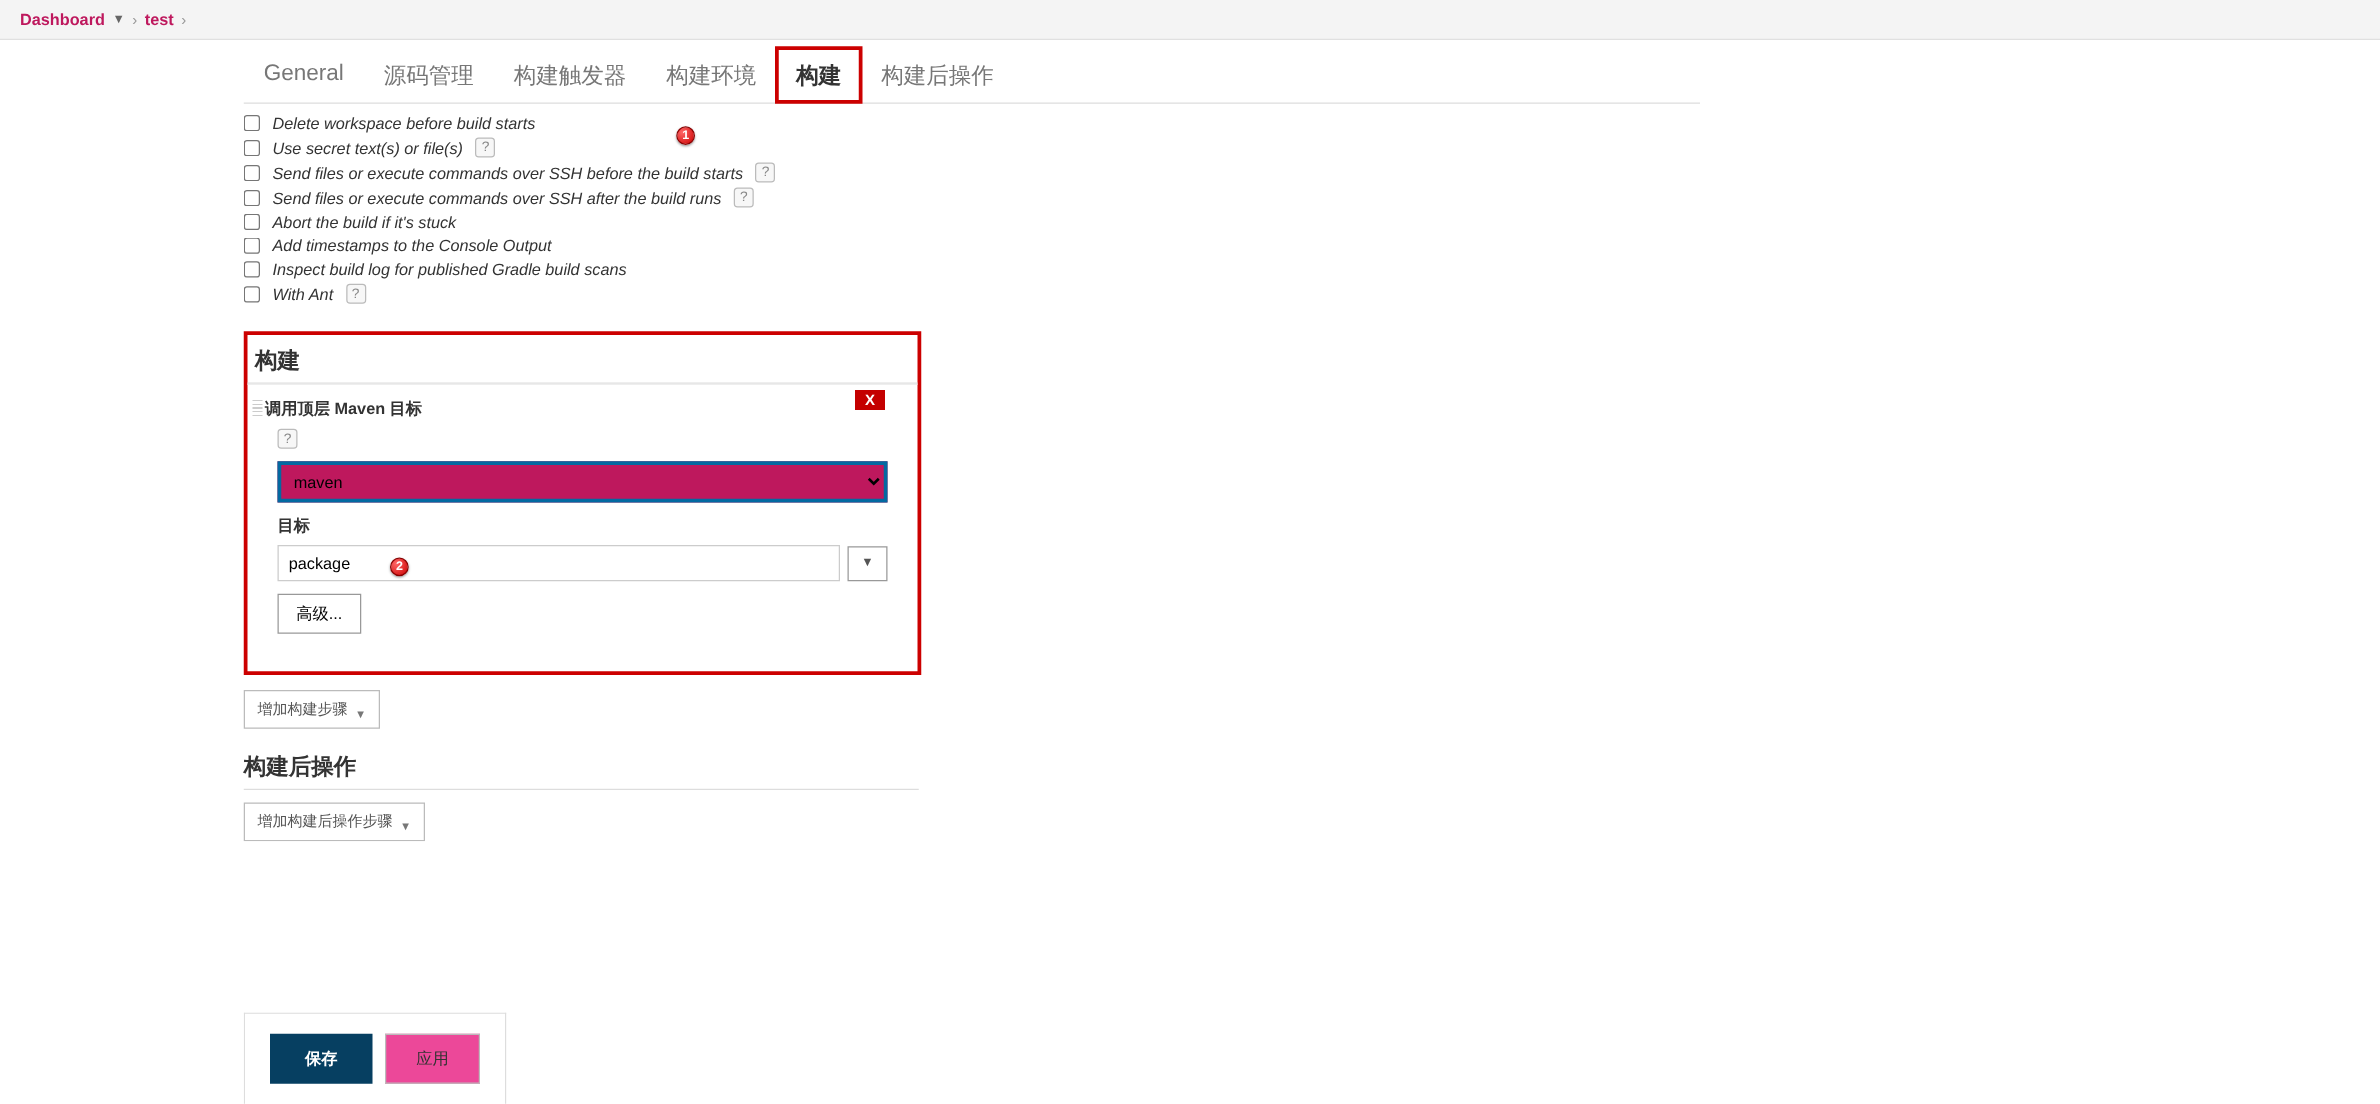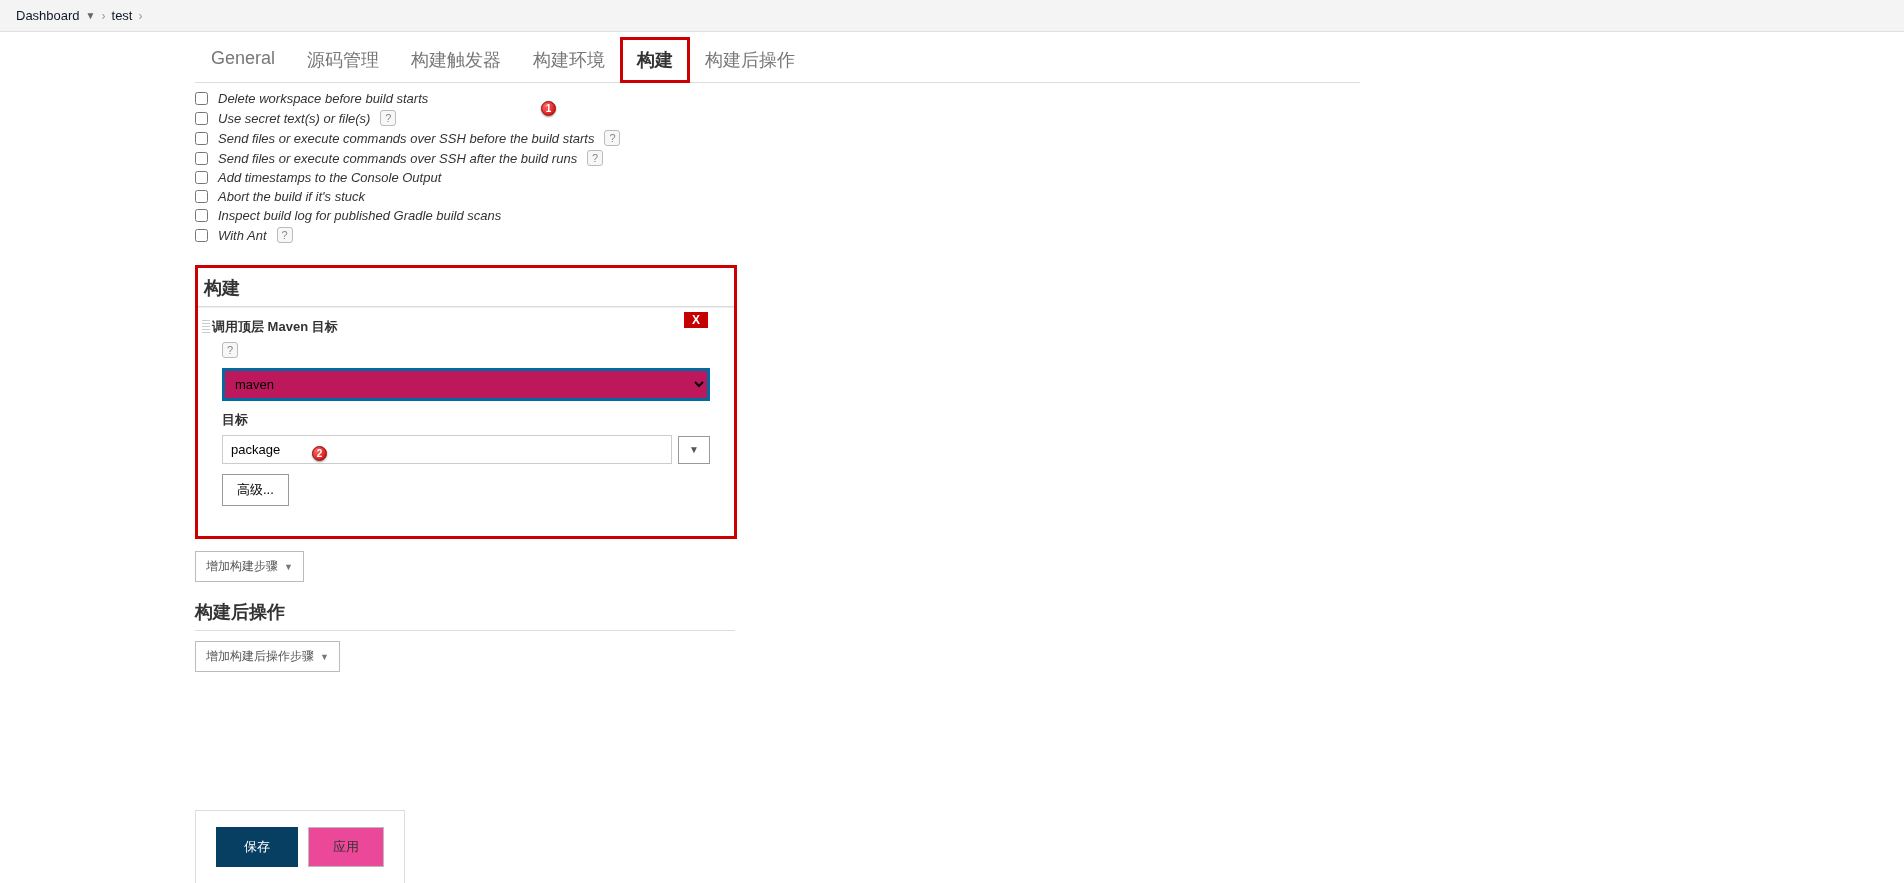--- a/index.html
+++ b/index.html
@@ -1,18 +1,18 @@
 <!DOCTYPE html>
 <html><head>
 <meta charset="utf-8">
 <style>
 * { box-sizing: border-box; margin: 0; padding: 0; }
 body { font-family: Arial, "Microsoft YaHei", sans-serif; font-size: 13px; color: #333; background: #fff; }
 .topbar { background: #f4f4f4; border-bottom: 1px solid #e0e0e0; padding: 8px 16px; display: flex; align-items: center; gap: 6px; }
-.topbar .crumb-link { font-weight: normal; color: #0f172a; text-decoration: none; cursor: pointer; }
+.topbar .crumb-link { font-weight: bold; color: #be185d; text-decoration: none; cursor: pointer; }
 .topbar .arrow { font-size: 10px; color: #666; }
 .topbar .sep { color: #999; font-size: 12px; }
 .main { padding-left: 195px; padding-right: 20px; max-width: 1380px; }
 .tabs { border-bottom: 1px solid #ddd; display: flex; gap: 0; margin-top: 6px; }
 .tab { padding: 10px 16px; color: #777; cursor: pointer; font-size: 18px; }
 .tab.active { color: #333; font-weight: bold; }
 .tab.highlighted { outline: 3px solid #cc0000; outline-offset: -2px; }
 .checkbox-list { padding: 6px 0 20px 0; }
 .checkbox-row { display: flex; align-items: center; gap: 10px; padding: 2px 0; }
 .checkbox-row input[type=checkbox] { width: 13px; height: 13px; cursor: pointer; }
@@ -31,26 +31,26 @@
 select { width: 100%; padding: 5px 6px; border: 3px solid #0369a1; background: #be185d; font-size: 13px; cursor: pointer; }
 .target-row { display: flex; gap: 6px; margin: 0 14px 10px 14px; align-items: center; }
 .target-row input[type=text] { flex: 1; padding: 6px 8px; border: 1px solid #ccc; font-size: 13px; }
 .expand-btn { width: 32px; height: 28px; border: 1px solid #999; background: #fff; cursor: pointer; display: flex; align-items: center; justify-content: center; }
 .expand-btn .tri { font-size: 10px; color: #555; }
 .advanced-row { display: flex; margin: 10px 14px 0 14px; }
 .advanced-btn { border: 1px solid #999; background: #fff; padding: 6px 14px; cursor: pointer; font-size: 13px; }
 .callout { position: absolute; width: 15px; height: 15px; border-radius: 50%; background: radial-gradient(circle at 30% 30%, #ff6666, #cc0000); color: #fff; font-size: 10px; font-weight: bold; display: flex; align-items: center; justify-content: center; border: 1px solid #880000; box-shadow: 0 1px 2px rgba(0,0,0,0.4); }
 .callout1 { left: 541px; top: 63px; }
 .callout2 { position: absolute; left: 114px; top: 138px; }
-.dropdown-btn { border: 1px solid #bbb; background: #fff; padding: 6px 10px; cursor: pointer; font-size: 12px; color: #555; display: inline-flex; align-items: center; gap: 6px; }
+.dropdown-btn { border: 1px solid #bbb; background: #fff; padding: 6px 10px; cursor: pointer; font-size: 12px; color: #555; display: inline-flex; align-items: flex-end; gap: 6px; }
 .dropdown-btn .caret { font-size: 9px; color: #777; }
 .section-plain-title { font-size: 18px; font-weight: bold; margin: 18px 0 6px 0; }
 .hr { height: 1px; background: #ddd; margin: 4px 0 10px 0; width: 540px; }
 .bottom-bar { position: fixed; bottom: 0; left: 195px; background: #fff; border: 1px solid #ddd; border-bottom: none; padding: 16px 20px; display: flex; gap: 10px; width: 210px; }
-.btn-primary { background: #063f61; color: #fff; border: none; padding: 10px 28px; font-weight: normal; cursor: pointer; font-size: 13px; }
+.btn-primary { background: #063f61; color: #fff; border: none; padding: 10px 28px; font-weight: bold; cursor: pointer; font-size: 13px; }
 .btn-secondary { background: #ec4899; color: #333; border: 1px solid #bbb; padding: 10px 24px; cursor: pointer; font-size: 13px; }
 .rel { position: relative; }
 </style>
 </head>
 <body>
 
 <div class="topbar">
   <a class="crumb-link">Dashboard</a>
   <span class="arrow">▼</span>
   <span class="sep">›</span>
@@ -85,25 +85,25 @@
         <label>Send files or execute commands over SSH before the build starts</label>
         <span class="help">?</span>
       </div>
       <div class="checkbox-row">
         <input type="checkbox" style="">
         <label>Send files or execute commands over SSH after the build runs</label>
         <span class="help">?</span>
       </div>
       <div class="checkbox-row">
         <input type="checkbox" style="">
-        <label>Add timestamps to the Console Output</label>
+        <label>Abort the build if it's stuck</label>
       </div>
       <div class="checkbox-row">
         <input type="checkbox" style="">
-        <label>Abort the build if it's stuck</label>
+        <label>Add timestamps to the Console Output</label>
       </div>
       <div class="checkbox-row">
         <input type="checkbox" style="">
         <label>Inspect build log for published Gradle build scans</label>
       </div>
       <div class="checkbox-row">
         <input type="checkbox" style="">
         <label>With Ant</label>
         <span class="help">?</span>
       </div>

